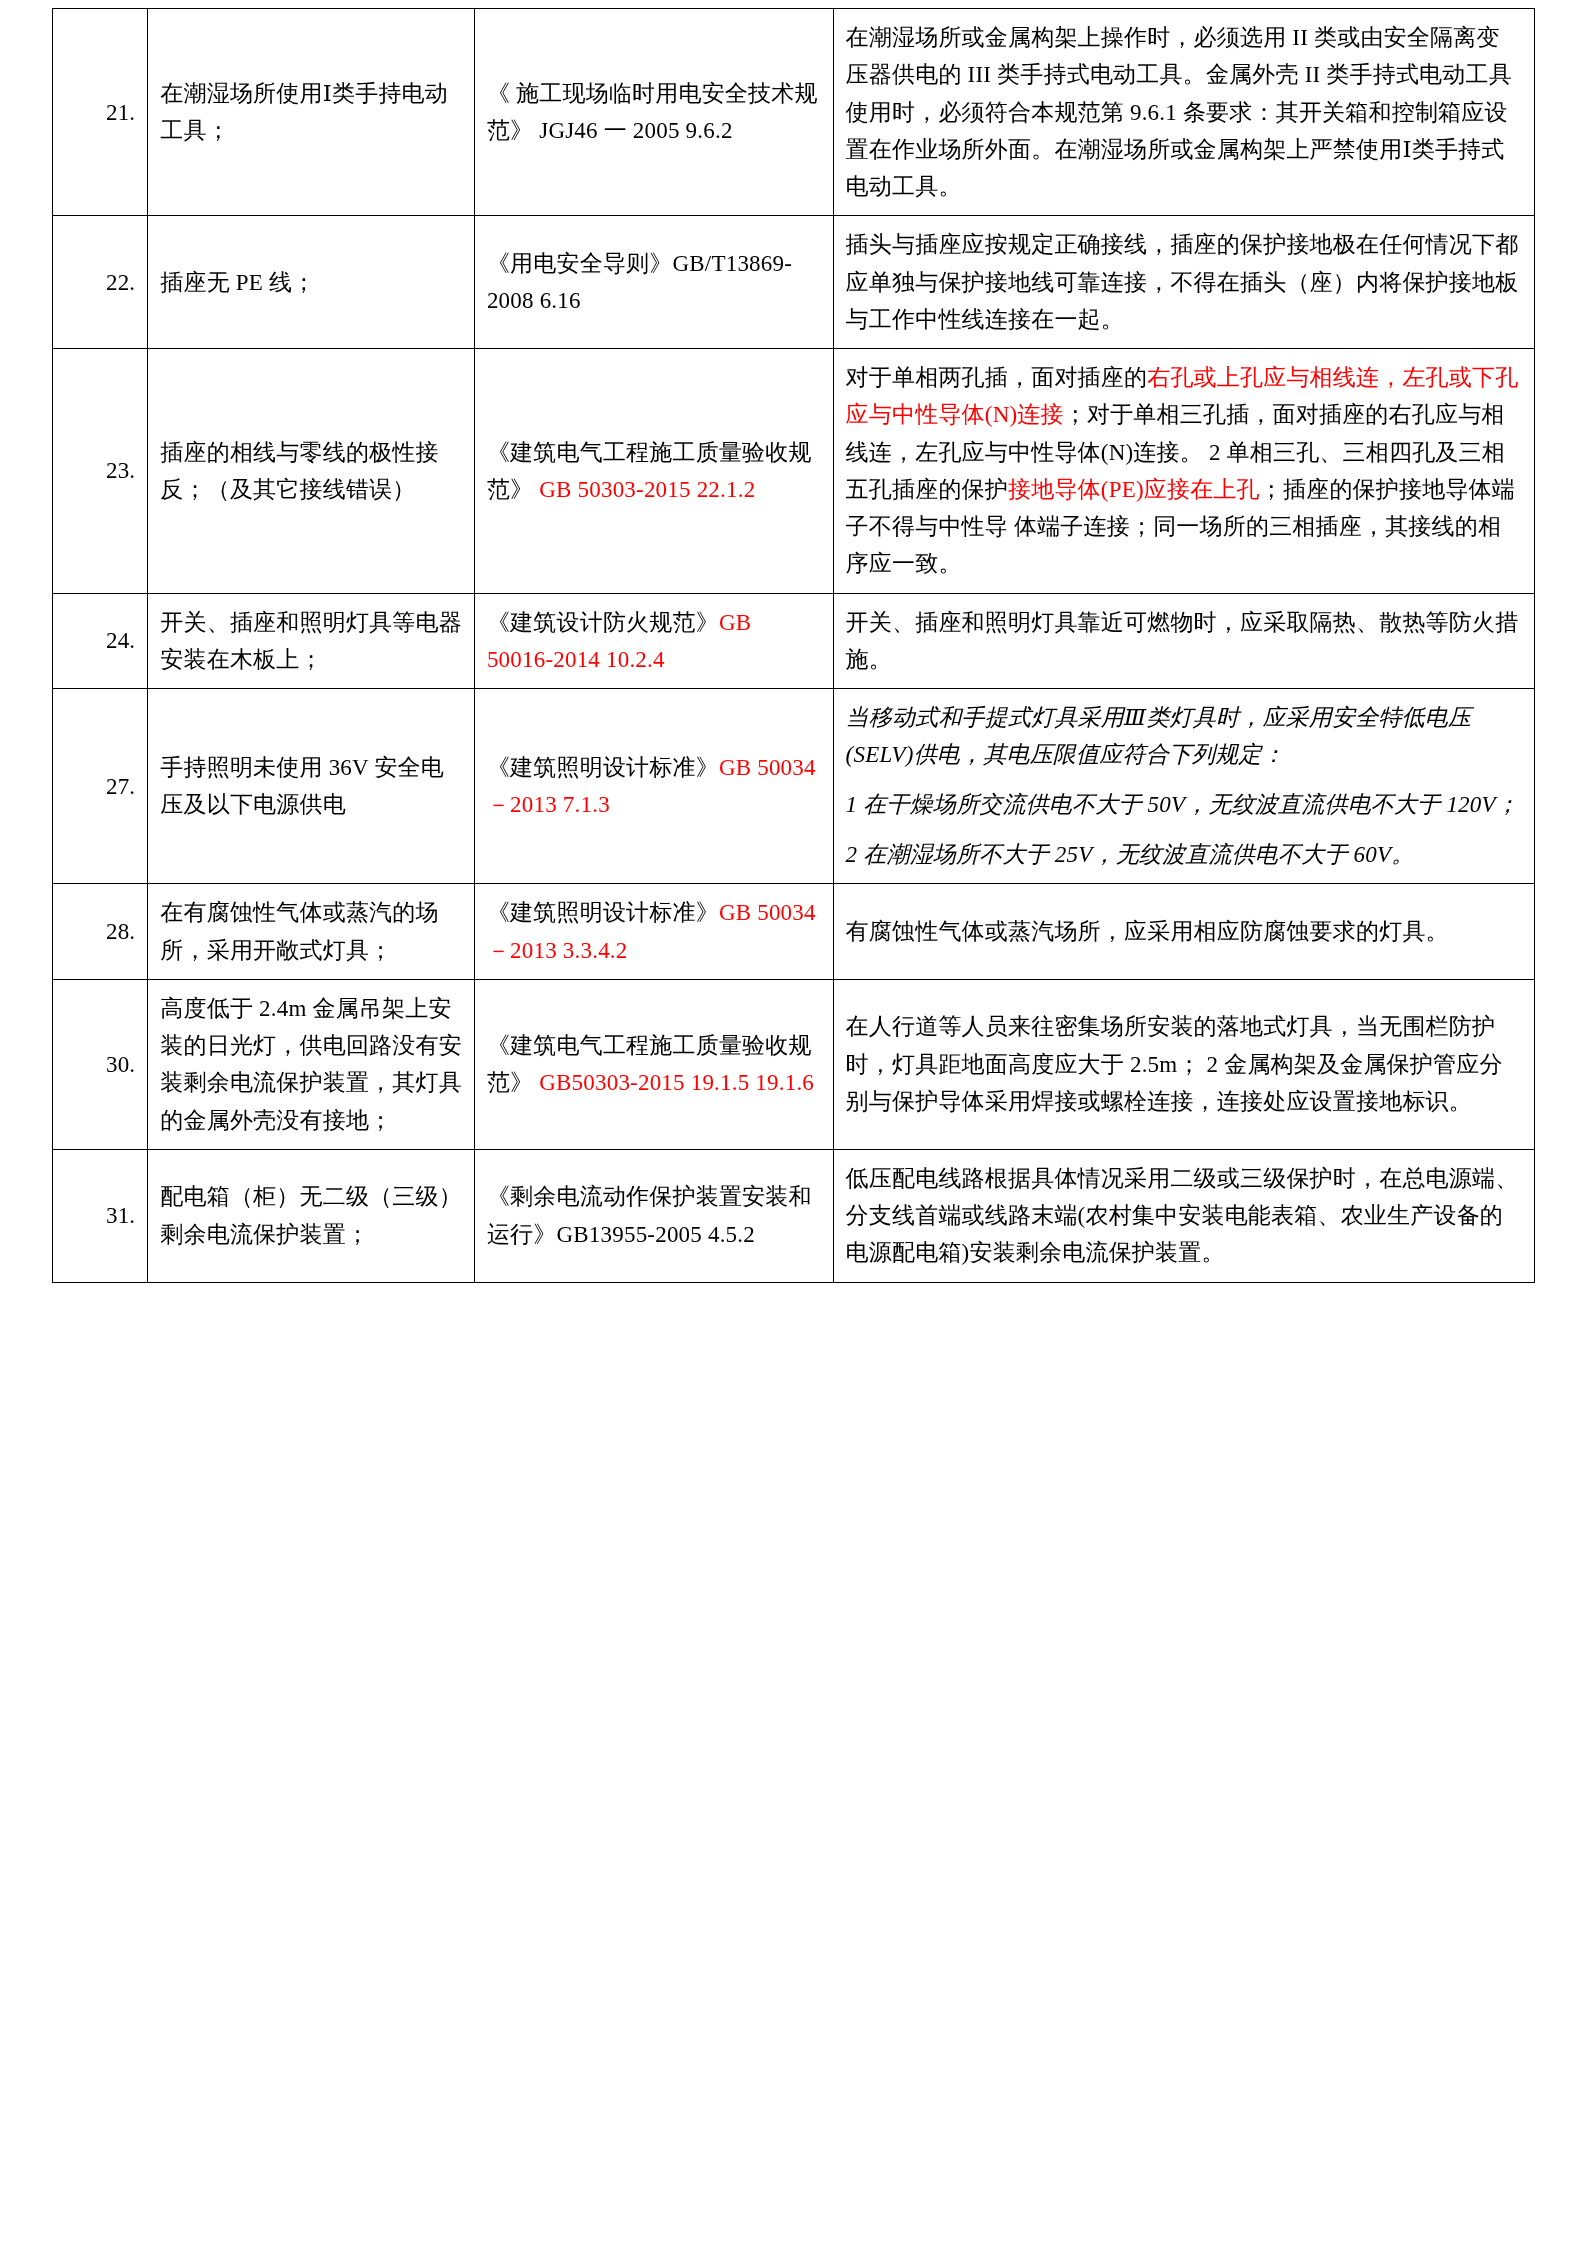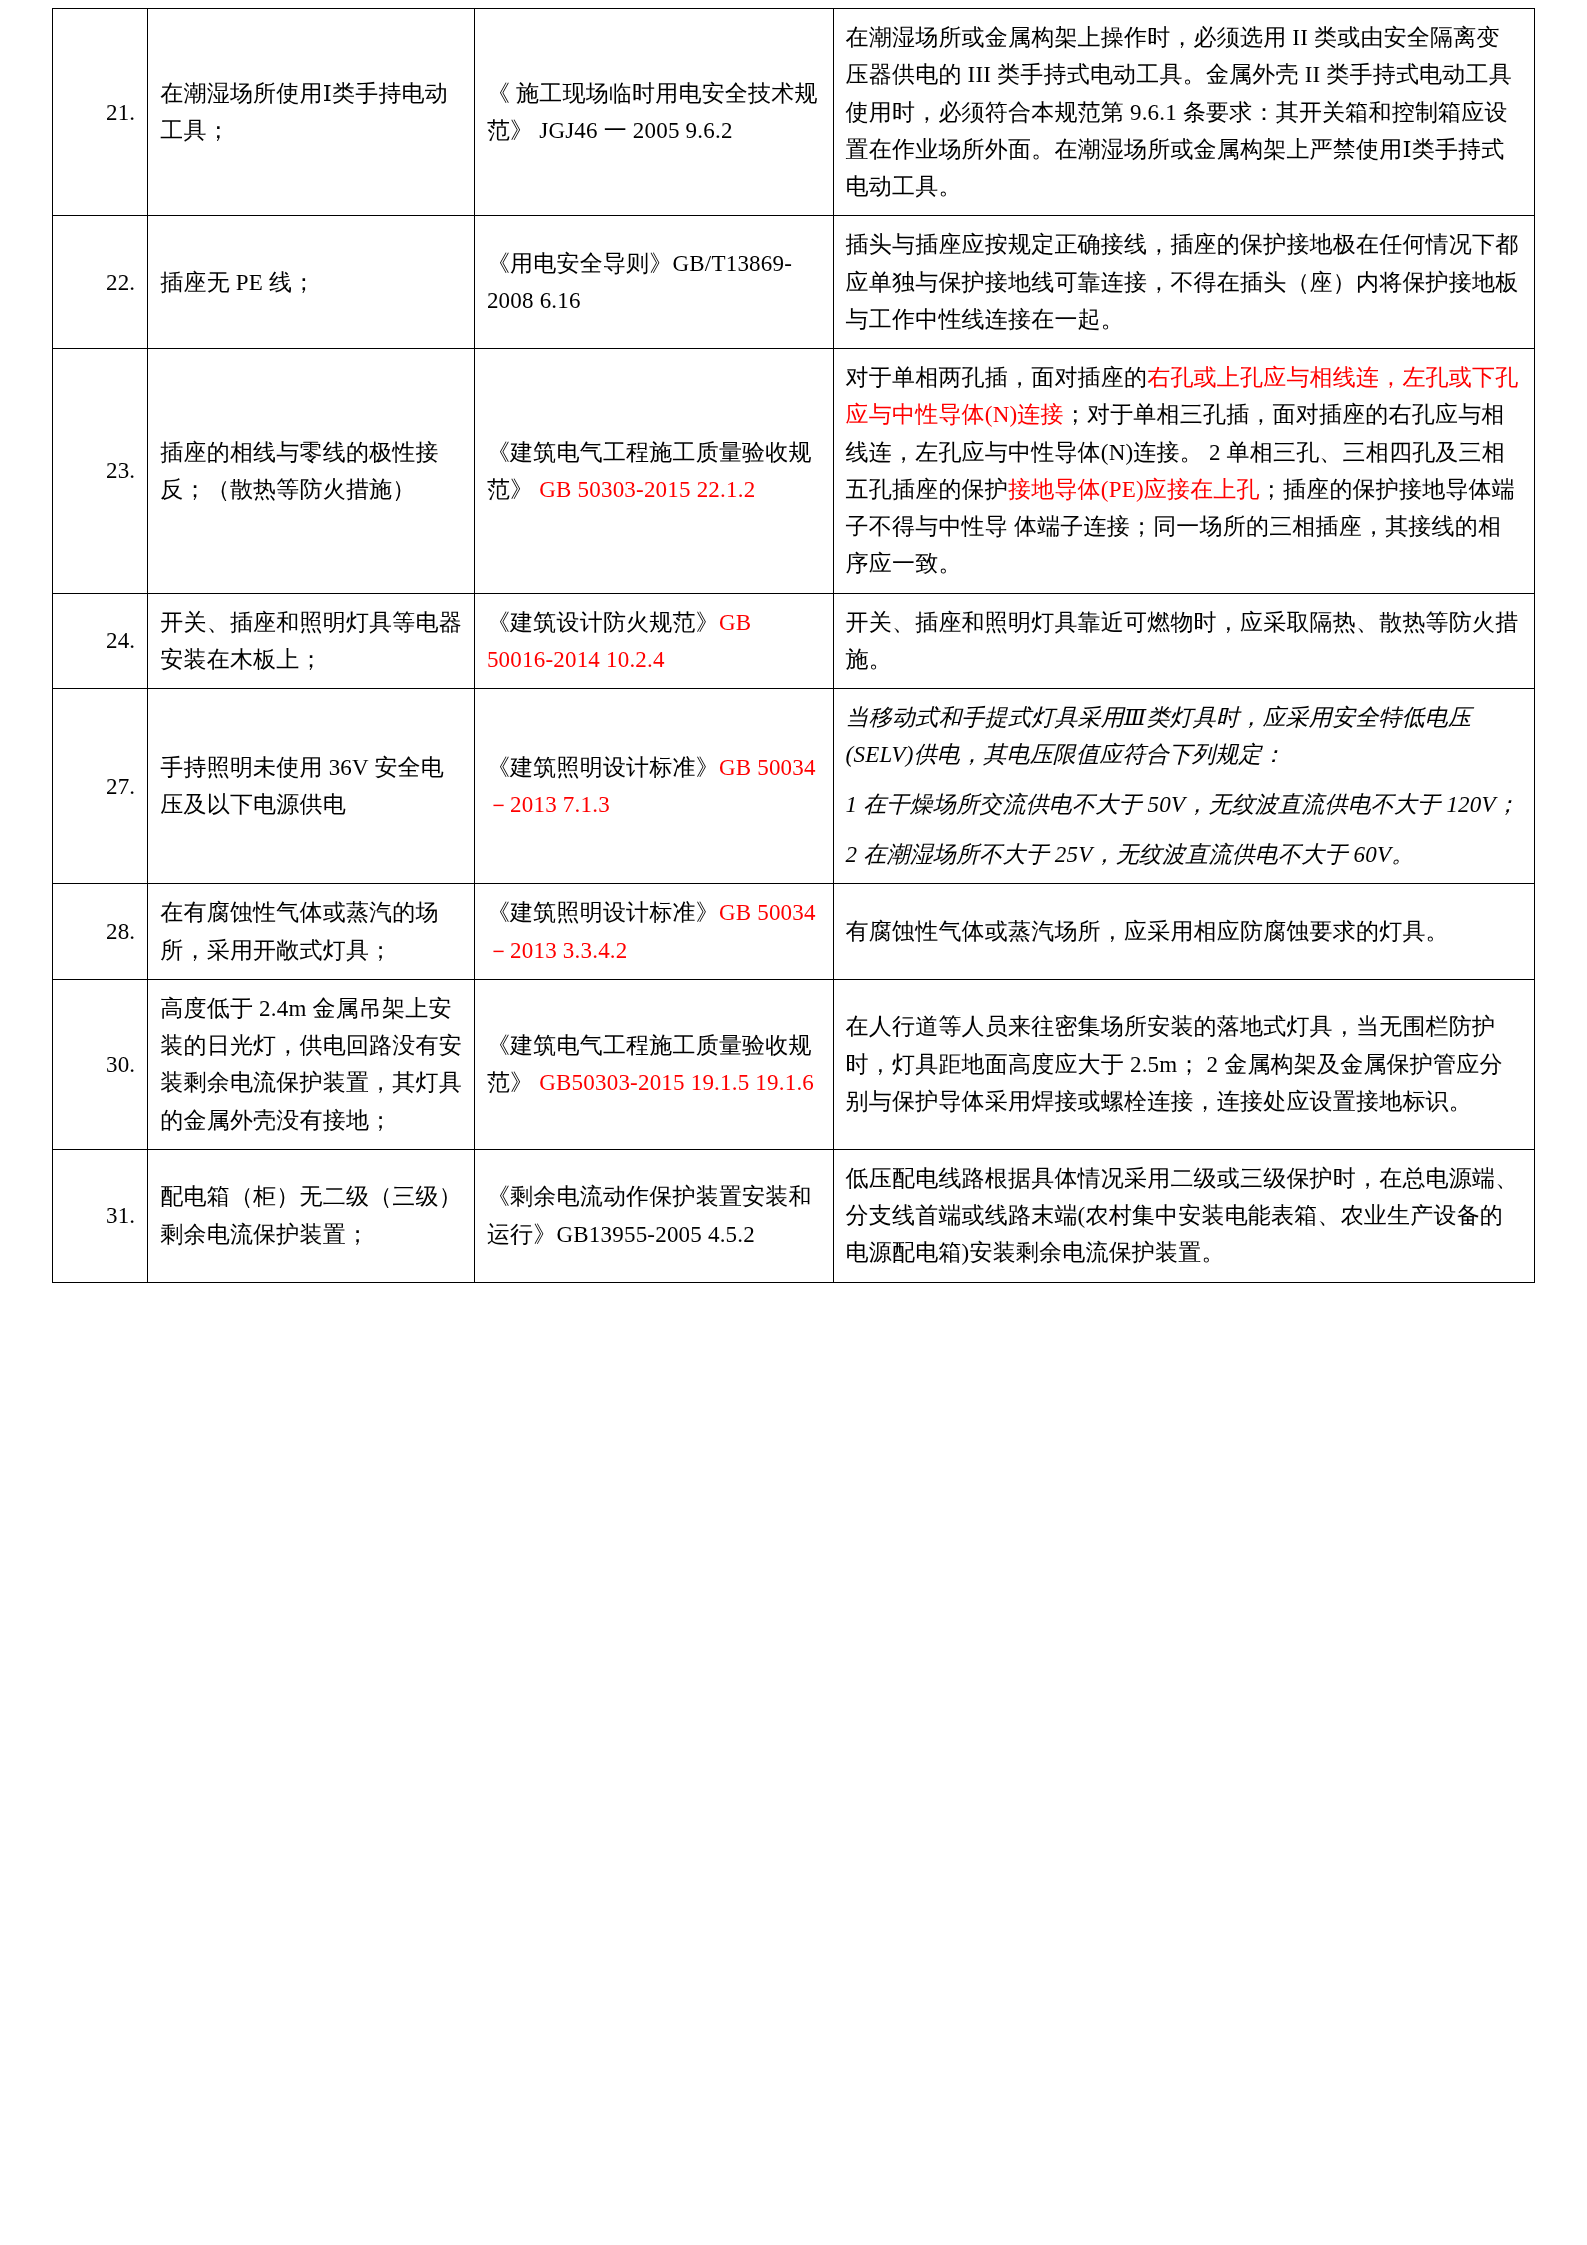--- a/index.html
+++ b/index.html
@@ -88,21 +88,21 @@
         <td class="col-num">22.</td>
         <td class="col-item">插座无 PE 线；</td>
         <td class="col-std">
           <span class="blk">《用电安全导则》GB/T13869-2008  6.16</span>
         </td>
         <td class="col-desc">插头与插座应按规定正确接线，插座的保护接地极在任何情况下都应单独与保护接地线可靠连接，不得在插头（座）内将保护接地板与工作中性线连接在一起。</td>
       </tr>
 
       <tr>
         <td class="col-num">23.</td>
-        <td class="col-item">插座的相线与零线的极性接反；（散热等防火措施）</td>
+        <td class="col-item">插座的相线与零线的极性接反；（及其它接线错误）</td>
         <td class="col-std">
           <span class="blk">《建筑电气工程施工质量验收规范》</span>
           <span class="red">GB  50303-2015 22.1.2</span>
         </td>
         <td class="col-desc">
           <span class="blk">对于单相两孔插，面对插座的</span><span class="red">右孔或上孔应与相线连，左孔或下孔应与中性导体(N)连接</span><span class="blk">；对于单相三孔插，面对插座的右孔应与相线连，左孔应与中性导体(N)连接。 2 单相三孔、三相四孔及三相五孔插座的保护</span><span class="red">接地导体(PE)应接在上孔</span><span class="blk">；插座的保护接地导体端子不得与中性导 体端子连接；同一场所的三相插座，其接线的相序应一致。</span>
         </td>
       </tr>
 
       <tr>

